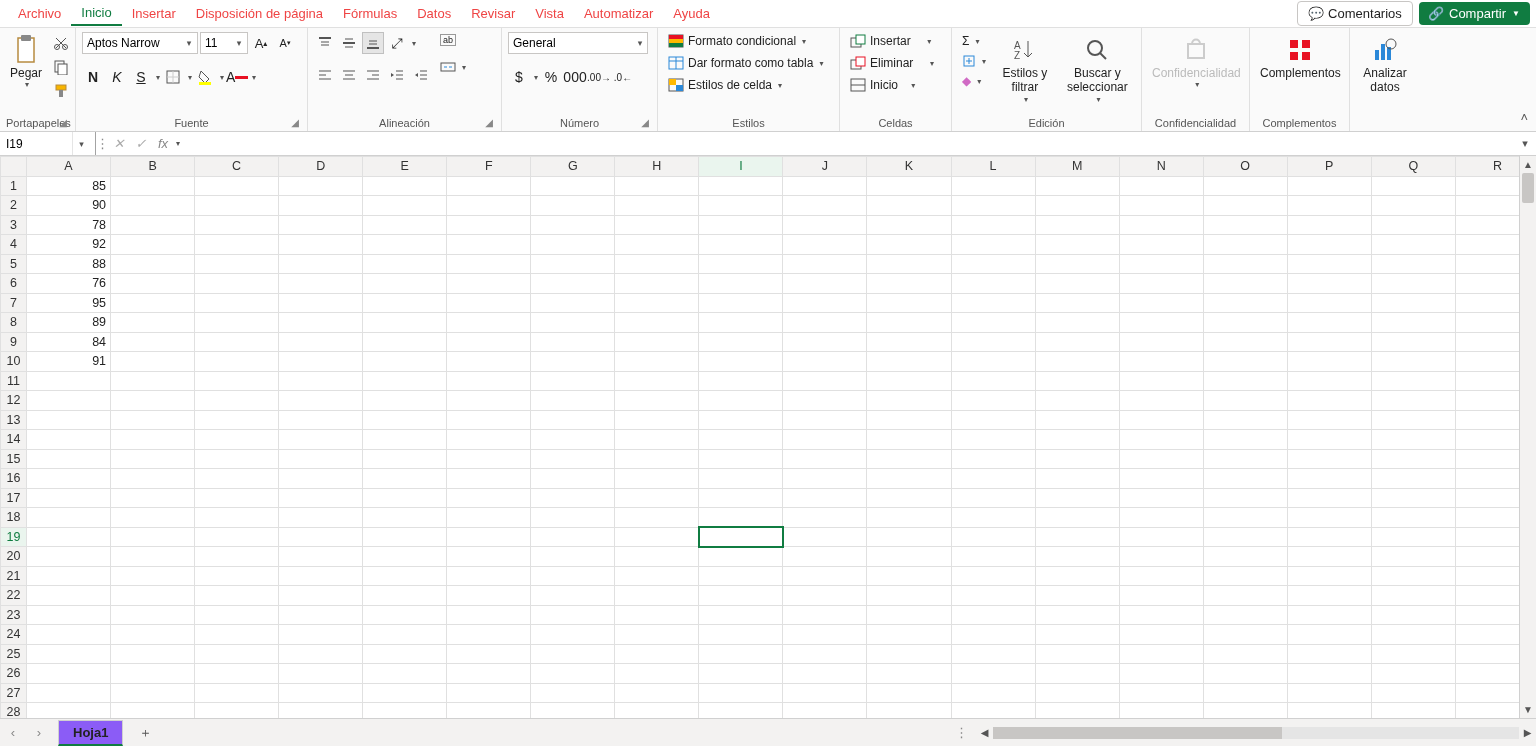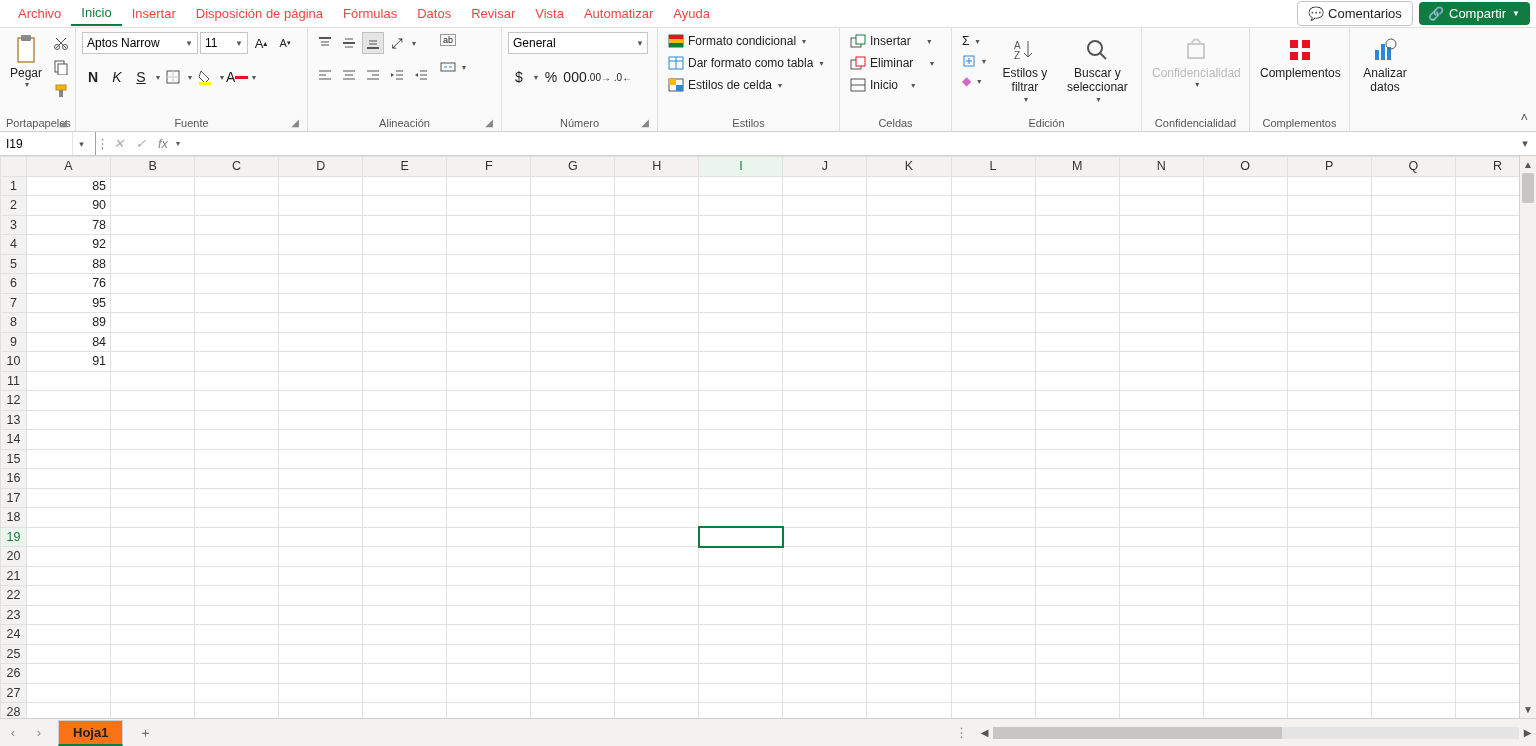--- a/index.html
+++ b/index.html
@@ -56,21 +56,21 @@
 .selcell { outline: 2px solid #107c41; outline-offset: -1px; }
 
 .vscroll { width: 17px; background: #f3f2f1; border-left: 1px solid #d0d0d0; display:flex; flex-direction:column;}
 .vscroll .arrow { height: 17px; display:flex; align-items:center; justify-content:center; font-size:10px; color:#555; cursor:pointer;}
 .vscroll .track { flex:1; background:#f3f2f1; position:relative;}
 .vscroll .thumb { position:absolute; left:2px; right:2px; top:0; height:30px; background:#c8c6c4; border-radius:2px;}
 
 
 .sheettabs { display: flex; align-items: center; height: 28px; background: #f3f2f1; border-top: 1px solid #d0d0d0; }
 .sheettabs .nav { width: 26px; text-align: center; color: #888; cursor: pointer; }
-.sheettabs .tab { padding: 4px 14px; background: #f97316; border: 1px solid #d0d0d0; border-bottom: 2px solid #107c41; font-weight: 600; cursor: pointer; margin-left: 6px; }
+.sheettabs .tab { padding: 4px 14px; background: #8b5cf6; border: 1px solid #d0d0d0; border-bottom: 2px solid #107c41; font-weight: 600; cursor: pointer; margin-left: 6px; }
 .sheettabs .add { width: 28px; text-align: center; cursor: pointer; color: #555; margin-left: 8px; }
 .sheettabs .spacer { flex: 1; }
 .sheettabs .dots { padding: 0 8px; color: #888; }
 .sheettabs .hscroll { display: flex; align-items: center; width: 560px; }
 .sheettabs .hscroll .arrow { width: 17px; text-align:center; font-size:10px; color:#555; cursor:pointer;}
 .sheettabs .hscroll .track { flex:1; height:12px; background:#e5e5e5; position:relative; }
 .sheettabs .hscroll .thumb { position:absolute; left:0; top:0; bottom:0; width:55%; background:#c8c6c4;}
 
 svg { display: block; }
 </style>

